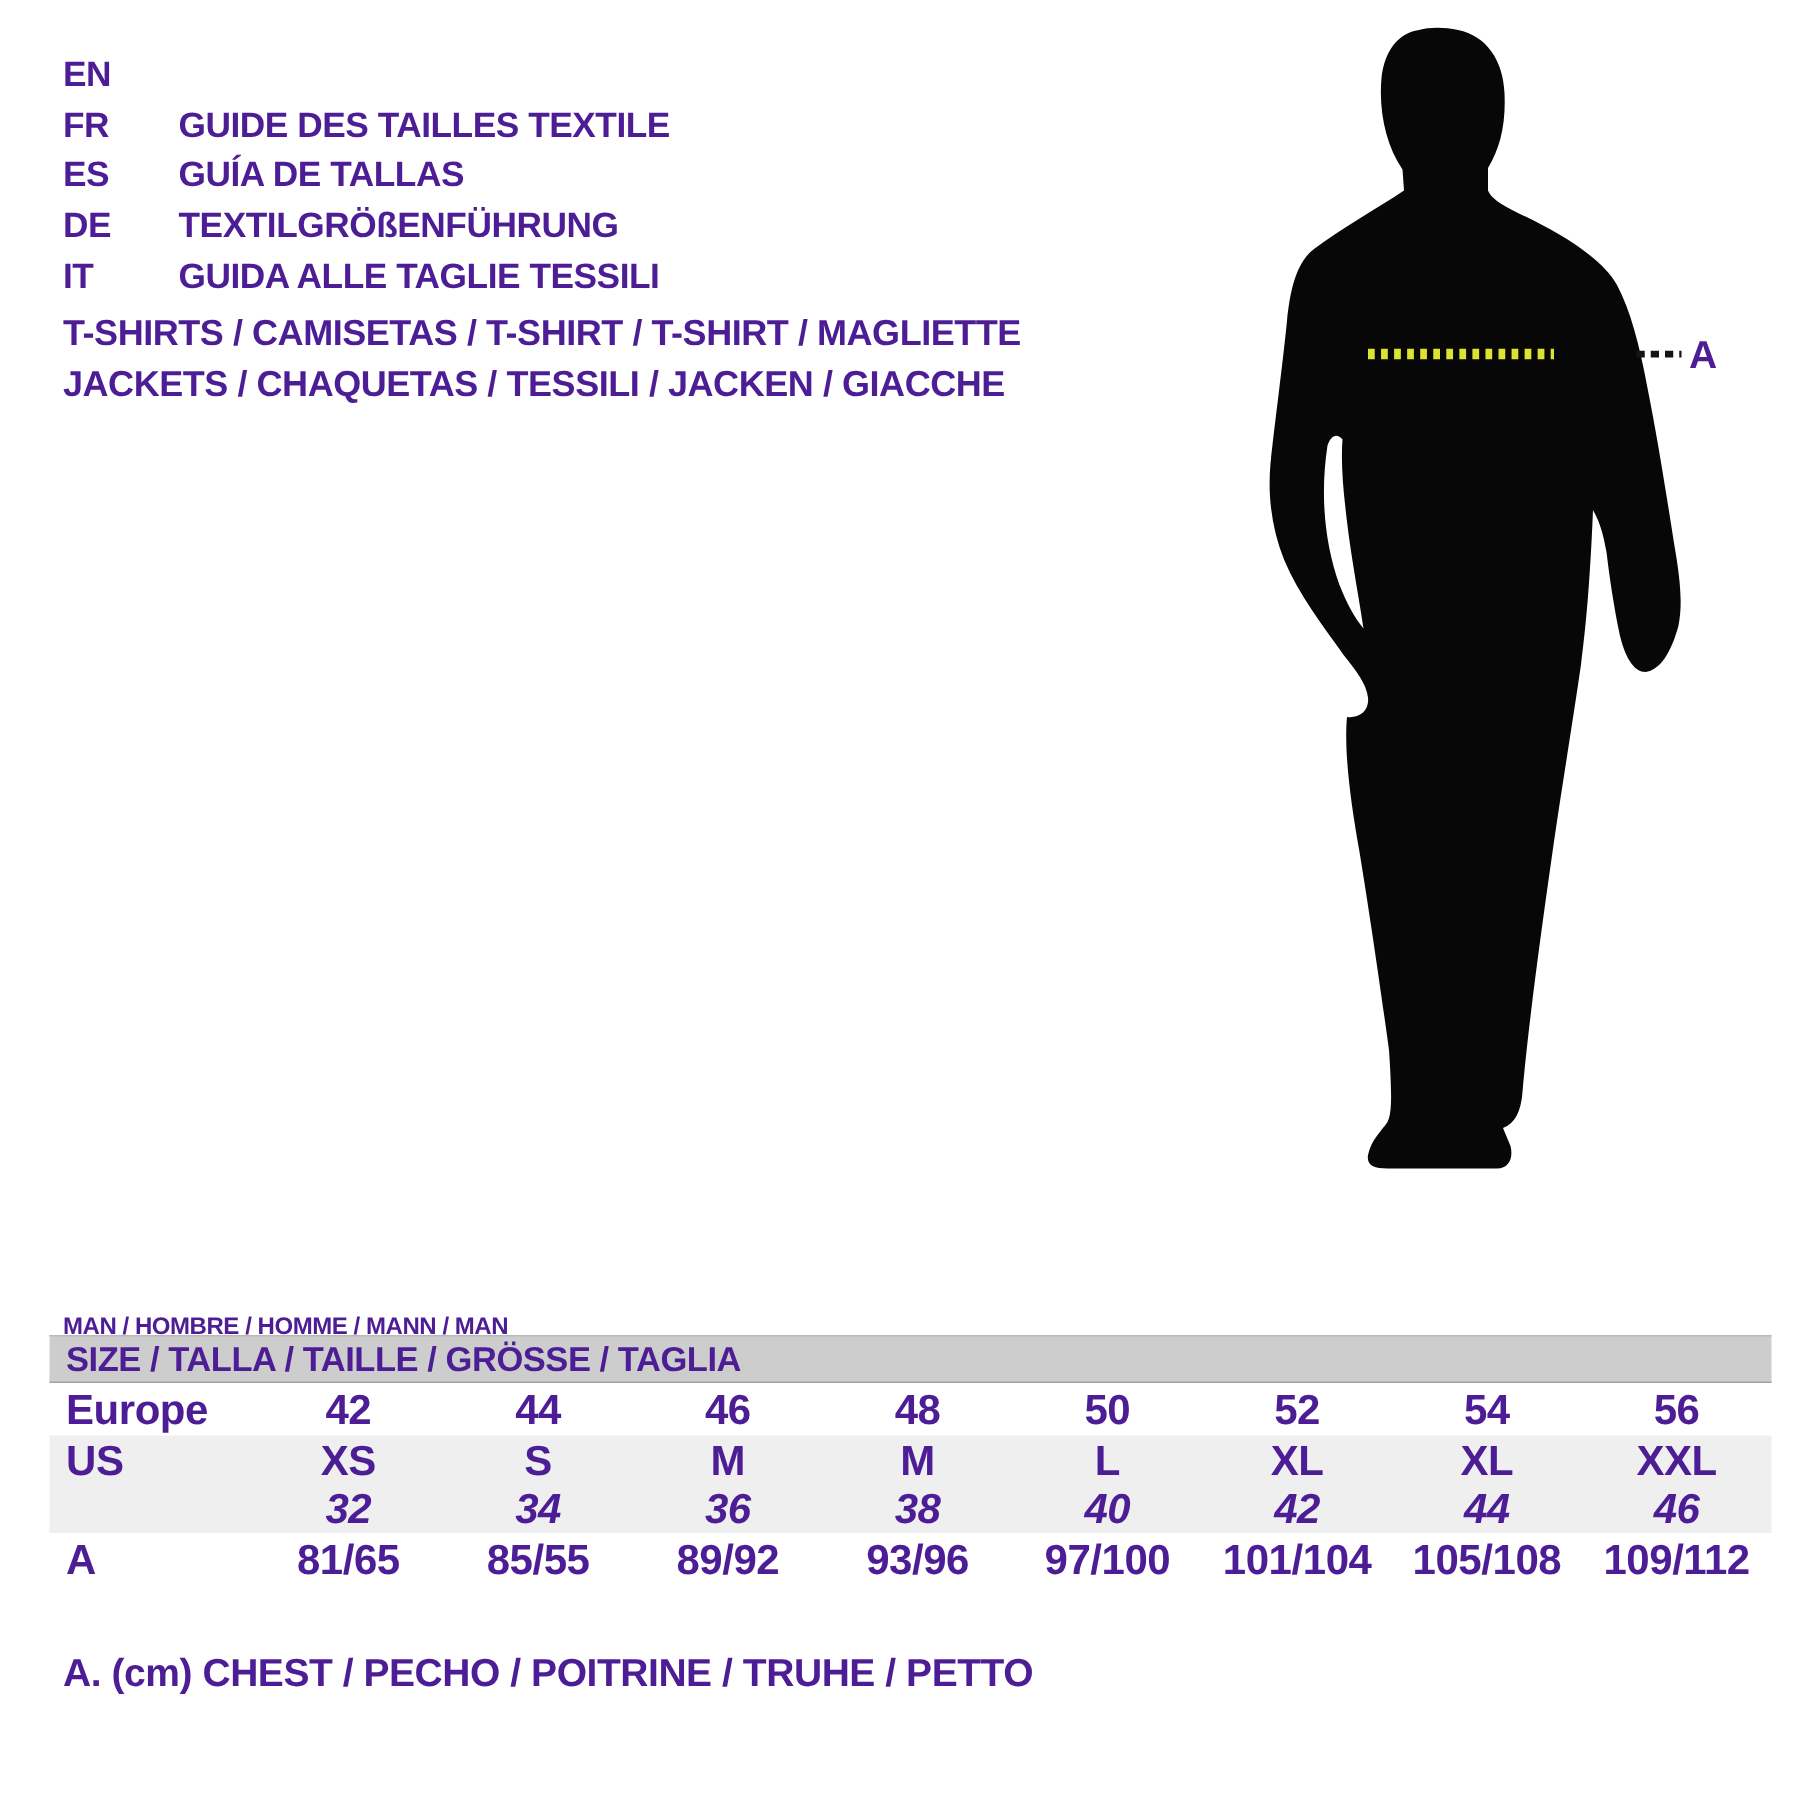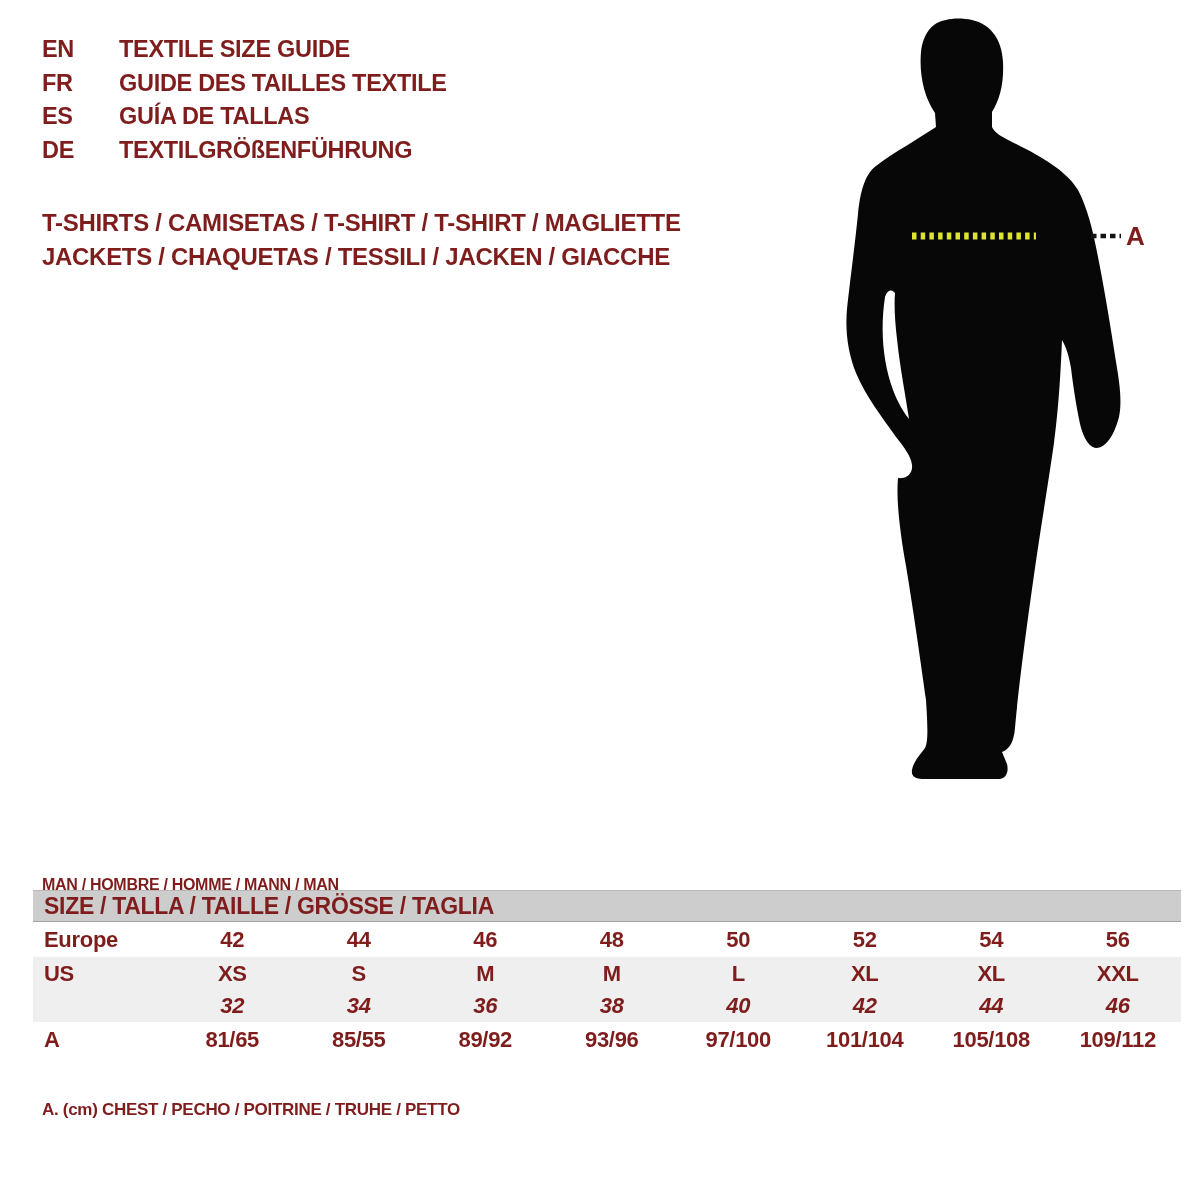--- a/index.html
+++ b/index.html
@@ -1,18 +1,18 @@
 <!DOCTYPE html>
 <html><head>
 <meta charset="utf-8">
 <style>
   html,body{margin:0;padding:0;background:#fff;}
   .canvas{
     position:relative;width:1200px;height:1200px;background:#fff;overflow:hidden;
-    font-family:"Liberation Sans",sans-serif;color:#7f1d1d;font-weight:bold;
+    font-family:"Liberation Sans",sans-serif;color:#4c1d95;font-weight:bold;
     -webkit-font-smoothing:antialiased;
   }
   
   .lang-list{position:absolute;left:42px;top:33px;}
   .lang-row{display:flex;height:33.6px;align-items:center;font-size:23.5px;letter-spacing:-0.3px;}
   .lang-code{width:77px;flex:0 0 77px;}
   .lang-title{white-space:nowrap;}
   
   .categories{position:absolute;left:42px;top:206px;font-size:24px;line-height:33.5px;letter-spacing:-0.3px;}
   .cat-line{white-space:nowrap;}
@@ -22,47 +22,50 @@
   
   .section-title{position:absolute;left:42px;top:843px;font-size:16px;letter-spacing:-0.3px;white-space:nowrap;margin-top:33px;}
   
   .size-table{position:absolute;left:33px;top:890px;width:1148px;}
   .table-header{
     box-sizing:border-box;height:32px;display:flex;align-items:center;
     padding-left:11px;font-size:23px;letter-spacing:-0.3px;
     border-top:1px solid #b9b9b9;border-bottom:1px solid #a3a3a3;
   }
   .trow{display:grid;grid-template-columns:136px repeat(8,1fr);align-items:center;}
-  .trow .cell{text-align:center;font-size:22px;letter-spacing:-0.3px;}
+  .trow .cell{text-align:center;font-size:28px;letter-spacing:-0.3px;}
   .trow .rlabel{text-align:left;padding-left:11px;}
   .r0{height:35px}.r1{height:33px}.r2{height:32px}.r3{height:36px}
   
-  .footer-note{position:absolute;left:42px;top:1100px;font-size:17px;letter-spacing:-0.3px;white-space:nowrap;}
+  .footer-note{position:absolute;left:42px;top:1100px;font-size:26px;letter-spacing:-0.3px;white-space:nowrap;}
 </style>
 </head>
 <body>
 
 <div class="canvas">
 
   <div class="lang-list">
     <div class="lang-row">
       <span class="lang-code">EN</span>
-      <span class="lang-title">TEXTILE SIZE GUIDE</span>
     </div>
     <div class="lang-row">
       <span class="lang-code">FR</span>
       <span class="lang-title">GUIDE DES TAILLES TEXTILE</span>
     </div>
     <div class="lang-row">
       <span class="lang-code">ES</span>
       <span class="lang-title">GUÍA DE TALLAS</span>
     </div>
     <div class="lang-row">
       <span class="lang-code">DE</span>
       <span class="lang-title">TEXTILGRÖßENFÜHRUNG</span>
+    </div>
+    <div class="lang-row">
+      <span class="lang-code">IT</span>
+      <span class="lang-title">GUIDA ALLE TAGLIE TESSILI</span>
     </div>
   </div>
 
   <div class="categories">
     <div class="cat-line">T-SHIRTS / CAMISETAS / T-SHIRT / T-SHIRT / MAGLIETTE</div>
     <div class="cat-line">JACKETS / CHAQUETAS / TESSILI / JACKEN / GIACCHE</div>
   </div>
 
   <svg class="figure-svg" viewBox="840 15 300 785" xmlns="http://www.w3.org/2000/svg" aria-hidden="true">
     <path fill="#070707" fill-rule="evenodd" d="

